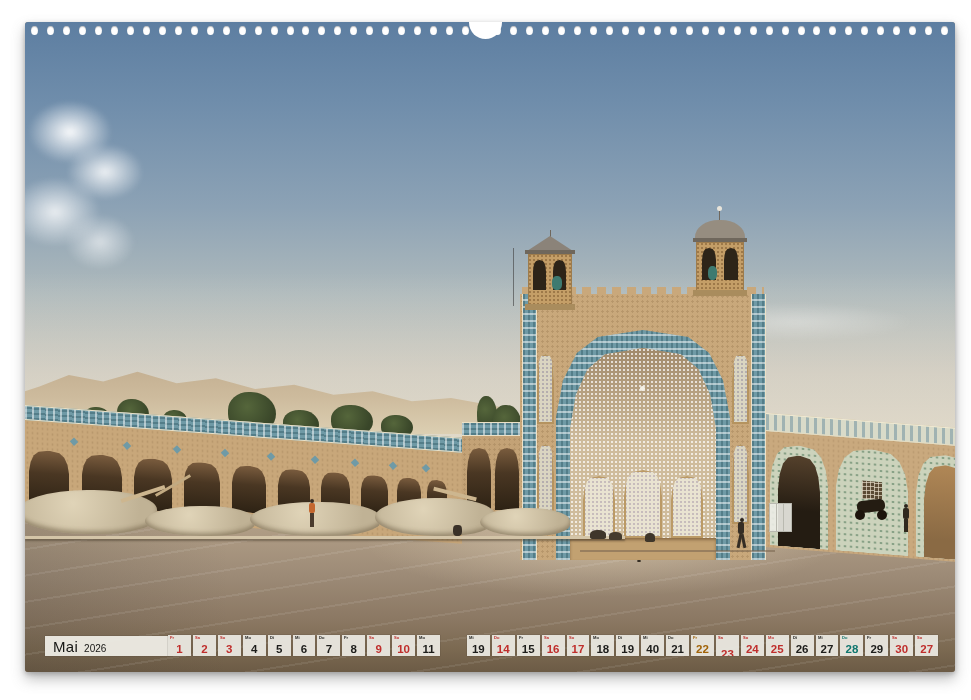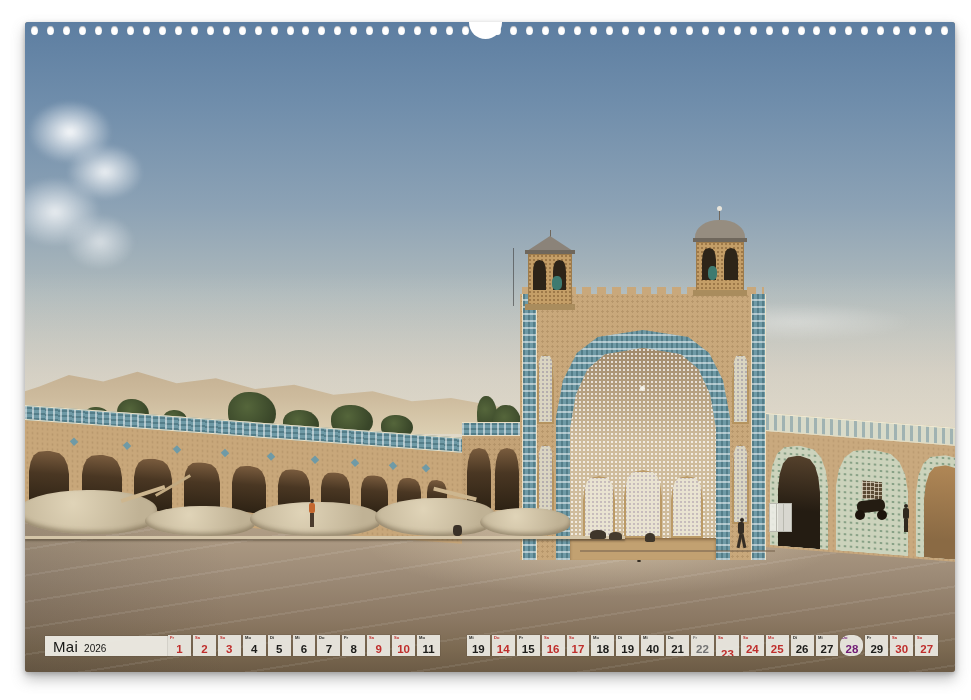--- a/index.html
+++ b/index.html
@@ -395,21 +395,21 @@
           <span class="num">19</span>
         </div>
         <div class="cell" style="color: rgb(29, 29, 27);">
           <span class="wd">Mi</span>
           <span class="num">40</span>
         </div>
         <div class="cell" style="color: rgb(29, 29, 27);">
           <span class="wd">Do</span>
           <span class="num">21</span>
         </div>
-        <div class="cell" style="color: #737373;">
+        <div class="cell" style="color: #a16207;">
           <span class="wd">Fr</span>
           <span class="num">22</span>
         </div>
         <div class="cell" style="color: rgb(191, 46, 44); gap: 8px;">
           <span class="wd">Sa</span>
           <span class="num">23</span>
         </div>
         <div class="cell" style="color: rgb(191, 46, 44);">
           <span class="wd">So</span>
           <span class="num">24</span>
@@ -419,21 +419,21 @@
           <span class="num">25</span>
         </div>
         <div class="cell" style="color: rgb(29, 29, 27);">
           <span class="wd">Di</span>
           <span class="num">26</span>
         </div>
         <div class="cell" style="color: rgb(29, 29, 27);">
           <span class="wd">Mi</span>
           <span class="num">27</span>
         </div>
-        <div class="cell" style="color: #701a75; border-radius: 9px;">
+        <div class="cell" style="color: #0f766e;">
           <span class="wd">Do</span>
           <span class="num">28</span>
         </div>
         <div class="cell" style="color: rgb(29, 29, 27);">
           <span class="wd">Fr</span>
           <span class="num">29</span>
         </div>
         <div class="cell" style="color: rgb(191, 46, 44); justify-content: flex-end;">
           <span class="wd">Sa</span>
           <span class="num">30</span>

